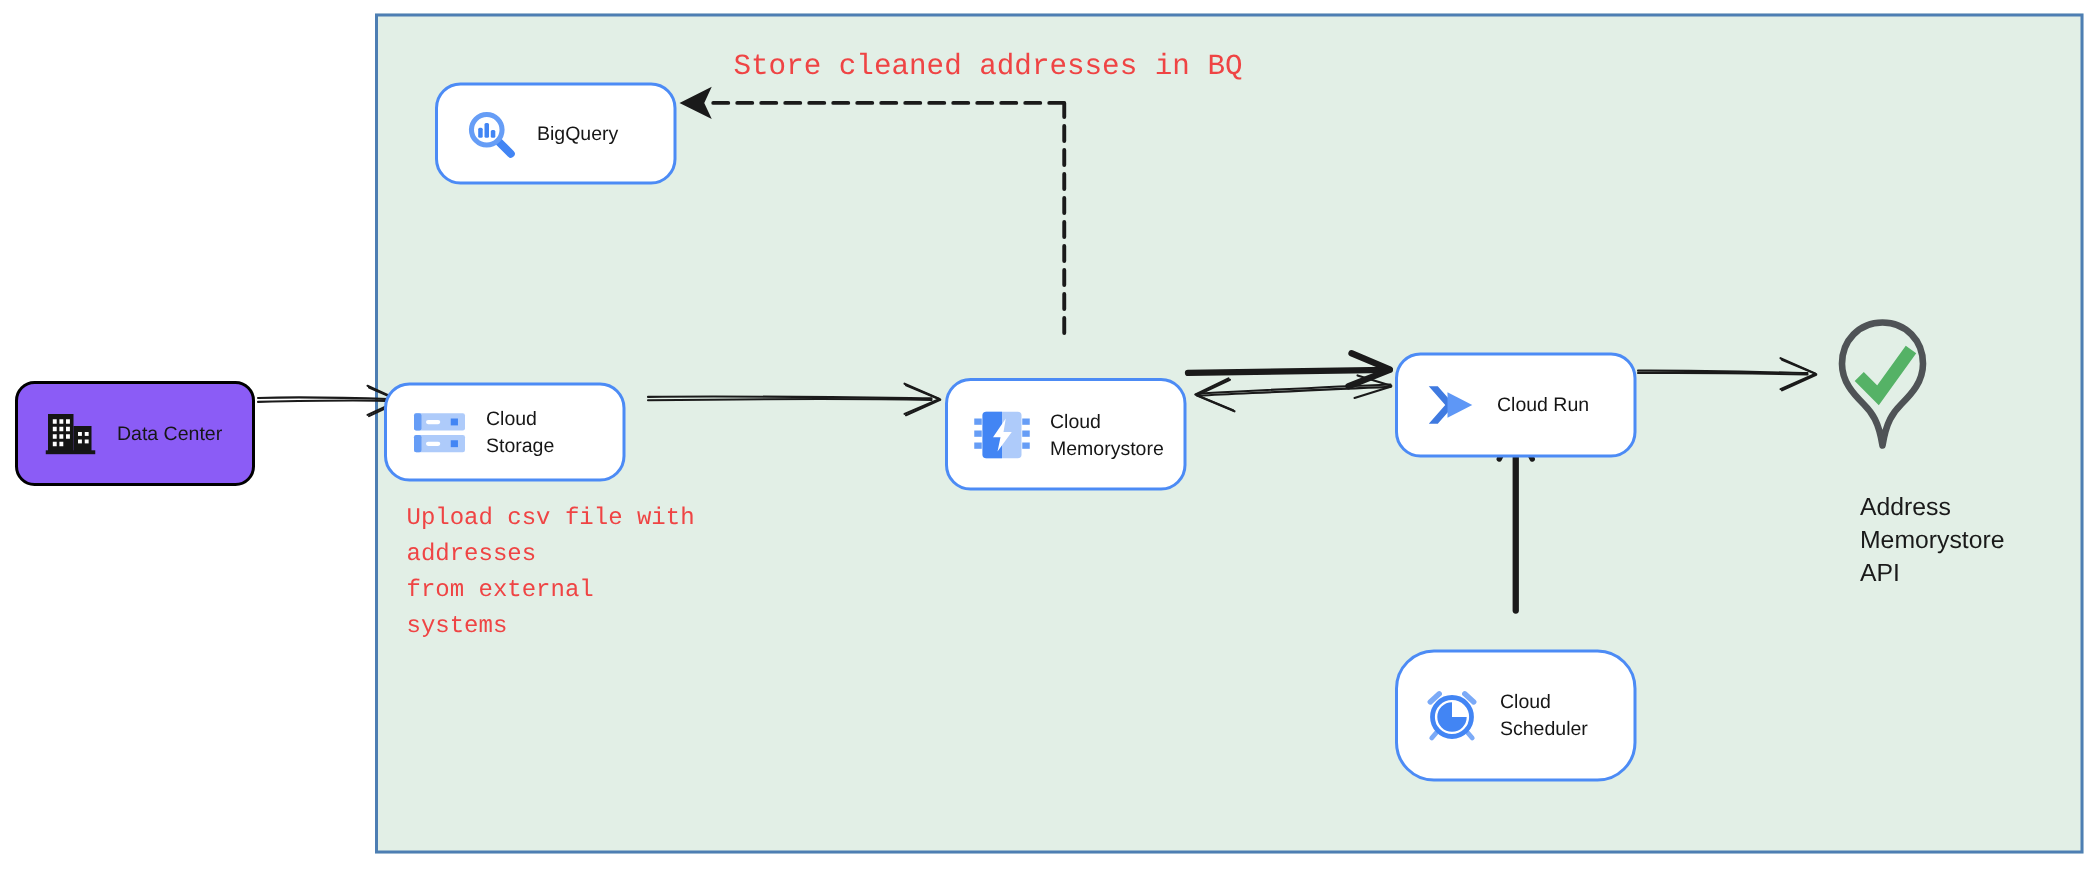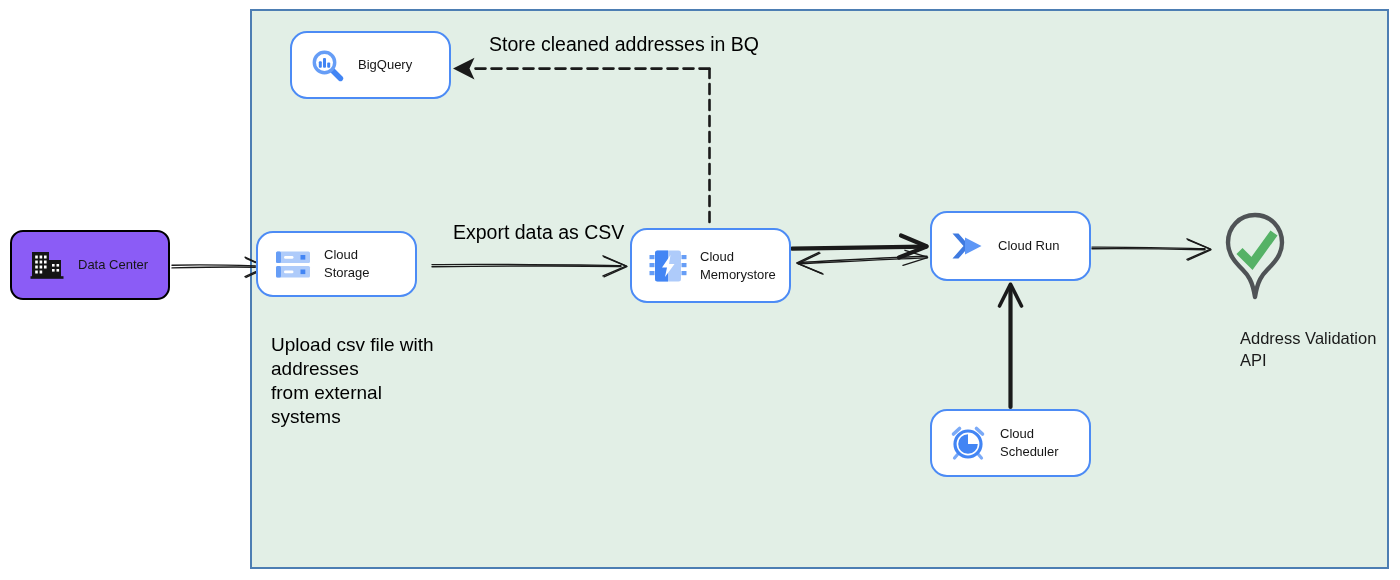--- a/index.html
+++ b/index.html
@@ -1,25 +1,25 @@
 <!DOCTYPE html>
 <html><head>
 <meta charset="utf-8">
 <style>
   html,body{margin:0;padding:0;background:#ffffff;}
   .canvas{position:relative;width:1400px;height:580px;font-family:"Liberation Sans",sans-serif;overflow:hidden;}
   .boundary{position:absolute;left:250px;top:9px;width:1139px;height:560px;background:#e2efe6;
     border:2.5px solid #4d7eb3;box-sizing:border-box;z-index:1;}
   .edges{position:absolute;left:0;top:0;width:1400px;height:580px;z-index:2;pointer-events:none;}
   .node{position:absolute;box-sizing:border-box;display:flex;align-items:center;gap:13px;
-    padding:0 8px 0 17px;background:#ffffff;border:2.5px solid #4c8bf5;border-radius:17px;z-index:3;}
+    padding:0 8px 0 17px;background:#ffffff;border:2.5px solid #4c8bf5;border-radius:17px;z-index:3;margin-top:24px;}
   .node.gray{background:#8b5cf6;border:2.5px solid #000000;border-radius:13px;}
   .node-label{font-size:13px;color:#161616;line-height:1.35;white-space:pre-wrap;}
   .icon{flex:0 0 auto;}
-  .annotation{position:absolute;color:#000000;font-size:19.5px;line-height:24px;white-space:pre-wrap;z-index:4;}
+  .annotation{position:absolute;color:#ef4444;font-size:19.5px;line-height:24px;white-space:pre-wrap;z-index:4;font-family:Liberation Mono, monospace;}
   .annotation.small{font-size:17px;line-height:23px;}
   .pin-wrap{position:absolute;left:1222px;top:210px;z-index:3;}
   .pin-label{position:absolute;left:1240px;top:327px;font-size:16.5px;line-height:22px;
     color:#1a1a1a;white-space:pre-wrap;z-index:4;}
 </style>
 </head>
 <body>
 
 <div class="canvas">
 
@@ -158,41 +158,40 @@
   </div>
 
   <div class="node" style="left:930px;top:211px;width:161px;height:70px;">
     <svg class="icon" width="36" height="30" viewBox="0 0 36 30">
       <path d="M3.5,2.5 L14.5,15 L3.5,27.5 L9.5,27.5 L20.5,15 L9.5,2.5 Z" fill="#3f7ae0"></path>
       <path d="M16,6.5 L32.5,15 L16,23.5 Z" fill="#5e97f6"></path>
     </svg>
     <span class="node-label">Cloud Run</span>
   </div>
 
-  <div class="node" style="left:930px;top:409px;width:161px;height:68px;">
+  <div class="node" style="left:930px;top:409px;width:161px;height:88px;border-radius:26px;">
     <svg class="icon" width="38" height="36" viewBox="0 0 38 36">
       <path d="M4.5,9 L10.5,3.5" stroke="#7baaf7" stroke-width="3.6" stroke-linecap="round" fill="none"></path>
       <path d="M33.5,9 L27.5,3.5" stroke="#7baaf7" stroke-width="3.6" stroke-linecap="round" fill="none"></path>
       <path d="M8.5,29.5 L5.5,33" stroke="#7baaf7" stroke-width="3.2" stroke-linecap="round" fill="none"></path>
       <path d="M29.5,29.5 L32.5,33" stroke="#7baaf7" stroke-width="3.2" stroke-linecap="round" fill="none"></path>
       <circle cx="19" cy="19" r="13" fill="#ffffff" stroke="#4285f4" stroke-width="3.2"></circle>
       <path d="M19,19 L19,9.2 A9.8,9.8 0 1 0 28.8,19 Z" fill="#4285f4"></path>
     </svg>
     <span class="node-label">Cloud Scheduler</span>
   </div>
 
   <div class="pin-wrap">
     <svg width="66" height="94" viewBox="0 0 66 94">
       <path d="M33,5 C17.5,5 6,17 6,32.5 C6,44.5 13.5,52.5 20.5,59.5 C26,65 30.5,71 33,87 C35.5,71 40,65 45.5,59.5 C52.5,52.5 60,44.5 60,32.5 C60,17 48.5,5 33,5 Z" fill="none" stroke="#4f5356" stroke-width="4.4" stroke-linejoin="round"></path>
       <polyline points="17.5,41 30,53.5 52,23" fill="none" stroke="#55b266" stroke-width="8.6"></polyline>
     </svg>
   </div>
-  <div class="pin-label">Address Validation
+  <div class="pin-label">Address Memorystore
 API</div>
 
   <div class="annotation" style="left:489px;top:32px;">Store cleaned addresses in BQ</div>
-  <div class="annotation" style="left:453px;top:220px;">Export data as CSV</div>
-  <div class="annotation" style="left:271px;top:333px;font-size:19px;">Upload csv file with
+  <div class="annotation" style="left:271px;top:333px;font-size:16px;">Upload csv file with
 addresses
 from external
 systems</div>
 
 </div>
 
 </body></html>

